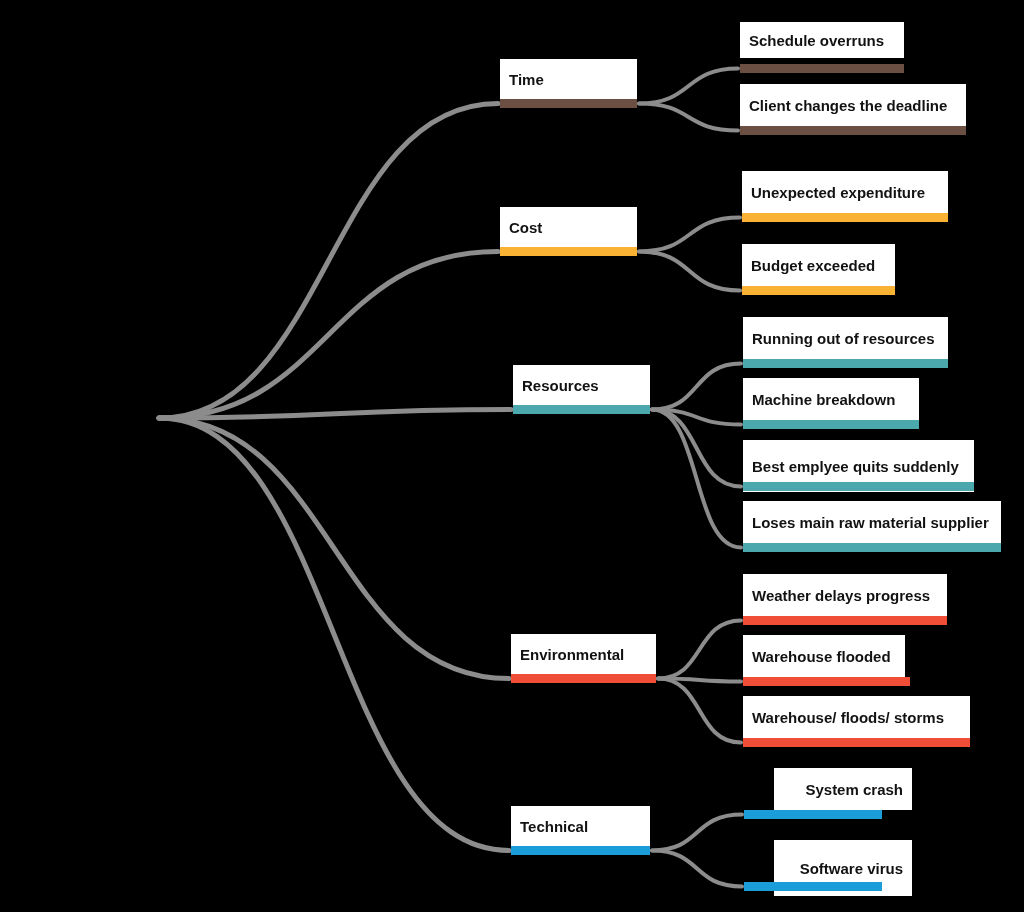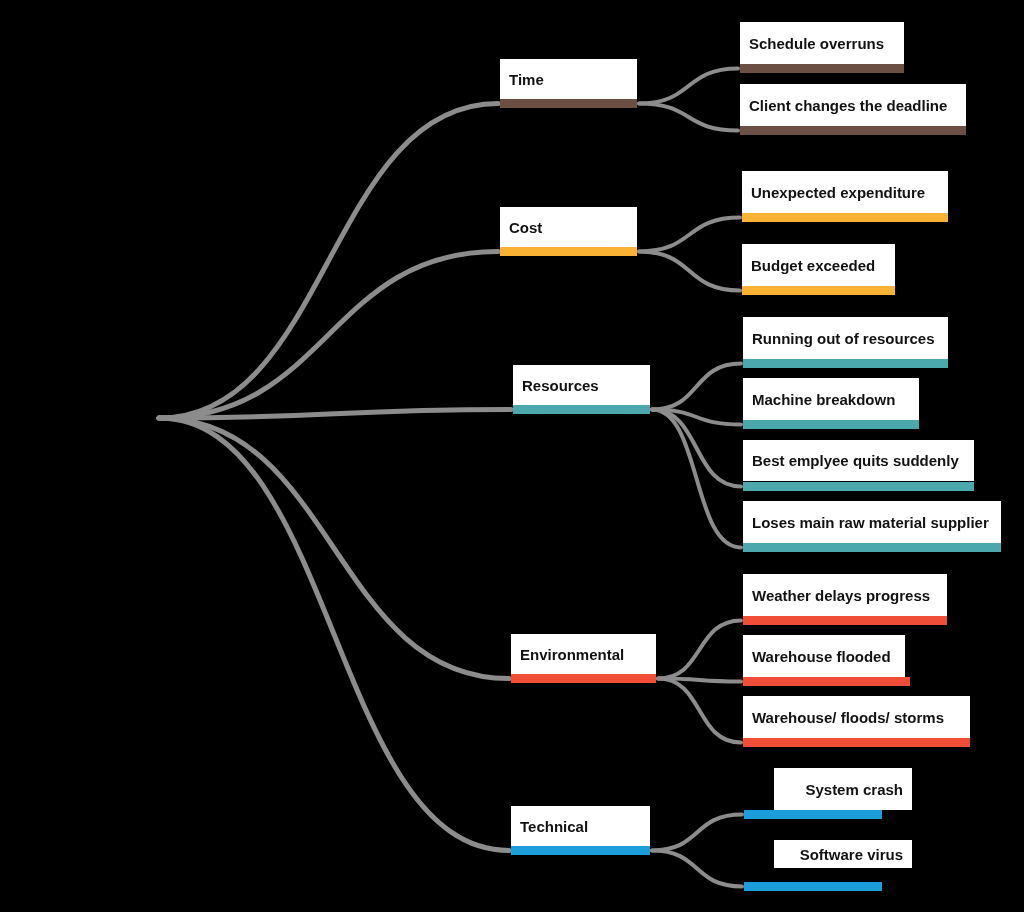--- a/index.html
+++ b/index.html
@@ -94,21 +94,21 @@
       <path d="M 652 850.5 C 701.5 850.5, 692.5 814.5, 742 814.5" stroke="#8C8C8C" stroke-width="4" fill="none" stroke-linecap="round"></path>
       <path d="M 652 850.5 C 701.5 850.5, 692.5 886.5, 742 886.5" stroke="#8C8C8C" stroke-width="4" fill="none" stroke-linecap="round"></path>
     </svg>
 
 
   <div id="nodes">
       <div class="node branch" style="left: 500px; top: 59px; width: 137px; height: 40px;">
         <span class="node-label">Time</span>
       </div>
       <div class="node-bar" style="left: 500px; top: 99px; width: 137px; height: 9px; background: rgb(107, 79, 67);"></div>
-      <div class="node leaf" style="left: 740px; top: 22px; width: 164px; height: 42px;">
+      <div class="node leaf" style="left: 740px; top: 22px; width: 164px; height: 36px;">
         <span class="node-label">Schedule overruns</span>
       </div>
       <div class="node-bar" style="left: 740px; top: 64px; width: 164px; height: 9px; background: rgb(107, 79, 67);"></div>
       <div class="node leaf" style="left: 740px; top: 84px; width: 226px; height: 42px;">
         <span class="node-label">Client changes the deadline</span>
       </div>
       <div class="node-bar" style="left: 740px; top: 126px; width: 226px; height: 9px; background: rgb(107, 79, 67);"></div>
       <div class="node branch" style="left: 500px; top: 207px; width: 137px; height: 40px;">
         <span class="node-label">Cost</span>
       </div>
@@ -126,21 +126,21 @@
       </div>
       <div class="node-bar" style="left: 513px; top: 405px; width: 137px; height: 9px; background: rgb(75, 168, 172);"></div>
       <div class="node leaf" style="left: 743px; top: 317px; width: 205px; height: 42px;">
         <span class="node-label">Running out of resources</span>
       </div>
       <div class="node-bar" style="left: 743px; top: 359px; width: 205px; height: 9px; background: rgb(75, 168, 172);"></div>
       <div class="node leaf" style="left: 743px; top: 378px; width: 176px; height: 42px;">
         <span class="node-label">Machine breakdown</span>
       </div>
       <div class="node-bar" style="left: 743px; top: 420px; width: 176px; height: 9px; background: rgb(75, 168, 172);"></div>
-      <div class="node leaf" style="left: 743px; top: 440px; width: 231px; height: 41px;">
+      <div class="node leaf" style="left: 743px; top: 440px; width: 231px; height: 52px;">
         <span class="node-label">Best emplyee quits suddenly</span>
       </div>
       <div class="node-bar" style="left: 743px; top: 482px; width: 231px; height: 9px; background: rgb(75, 168, 172);"></div>
       <div class="node leaf" style="left: 743px; top: 501px; width: 258px; height: 42px;">
         <span class="node-label">Loses main raw material supplier</span>
       </div>
       <div class="node-bar" style="left: 743px; top: 543px; width: 258px; height: 9px; background: rgb(75, 168, 172);"></div>
       <div class="node branch" style="left: 511px; top: 634px; width: 145px; height: 40px;">
         <span class="node-label">Environmental</span>
       </div>
@@ -158,18 +158,18 @@
       </div>
       <div class="node-bar" style="left: 743px; top: 738px; width: 227px; height: 9px; background: rgb(240, 78, 55);"></div>
       <div class="node branch" style="left: 511px; top: 806px; width: 139px; height: 40px;">
         <span class="node-label">Technical</span>
       </div>
       <div class="node-bar" style="left: 511px; top: 846px; width: 139px; height: 9px; background: rgb(27, 157, 217);"></div>
       <div class="node leaf align-right" style="left: 744px; top: 768px; width: 138px; height: 42px;">
         <span class="node-label">System crash</span>
       </div>
       <div class="node-bar" style="left: 744px; top: 810px; width: 138px; height: 9px; background: rgb(27, 157, 217);"></div>
-      <div class="node leaf align-right" style="left: 744px; top: 840px; width: 138px; height: 28px; align-items: center;">
+      <div class="node leaf align-right" style="left: 744px; top: 840px; width: 138px; height: 56px; align-items: center;">
         <span class="node-label">Software virus</span>
       </div>
       <div class="node-bar" style="left: 744px; top: 882px; width: 138px; height: 9px; background: rgb(27, 157, 217);"></div>
     </div>
 </div>
 
 </body></html>

